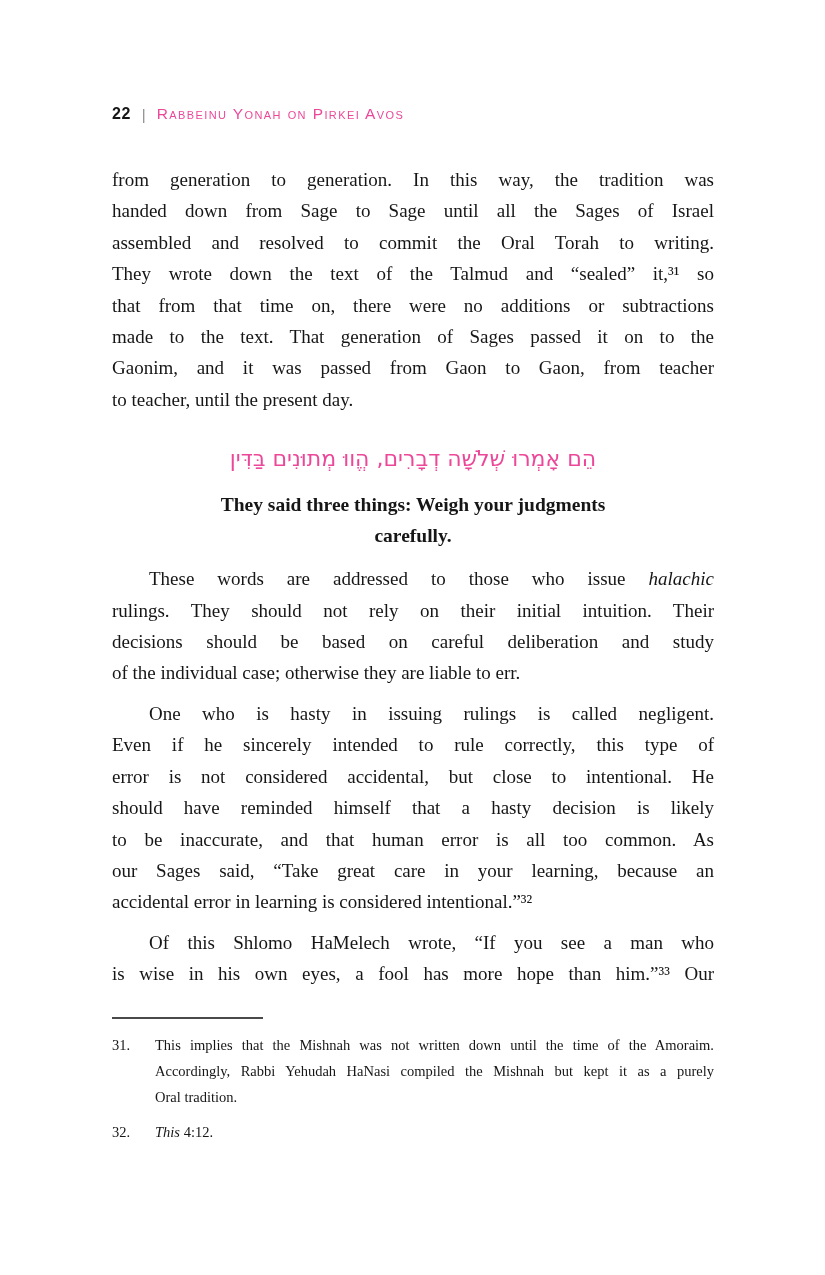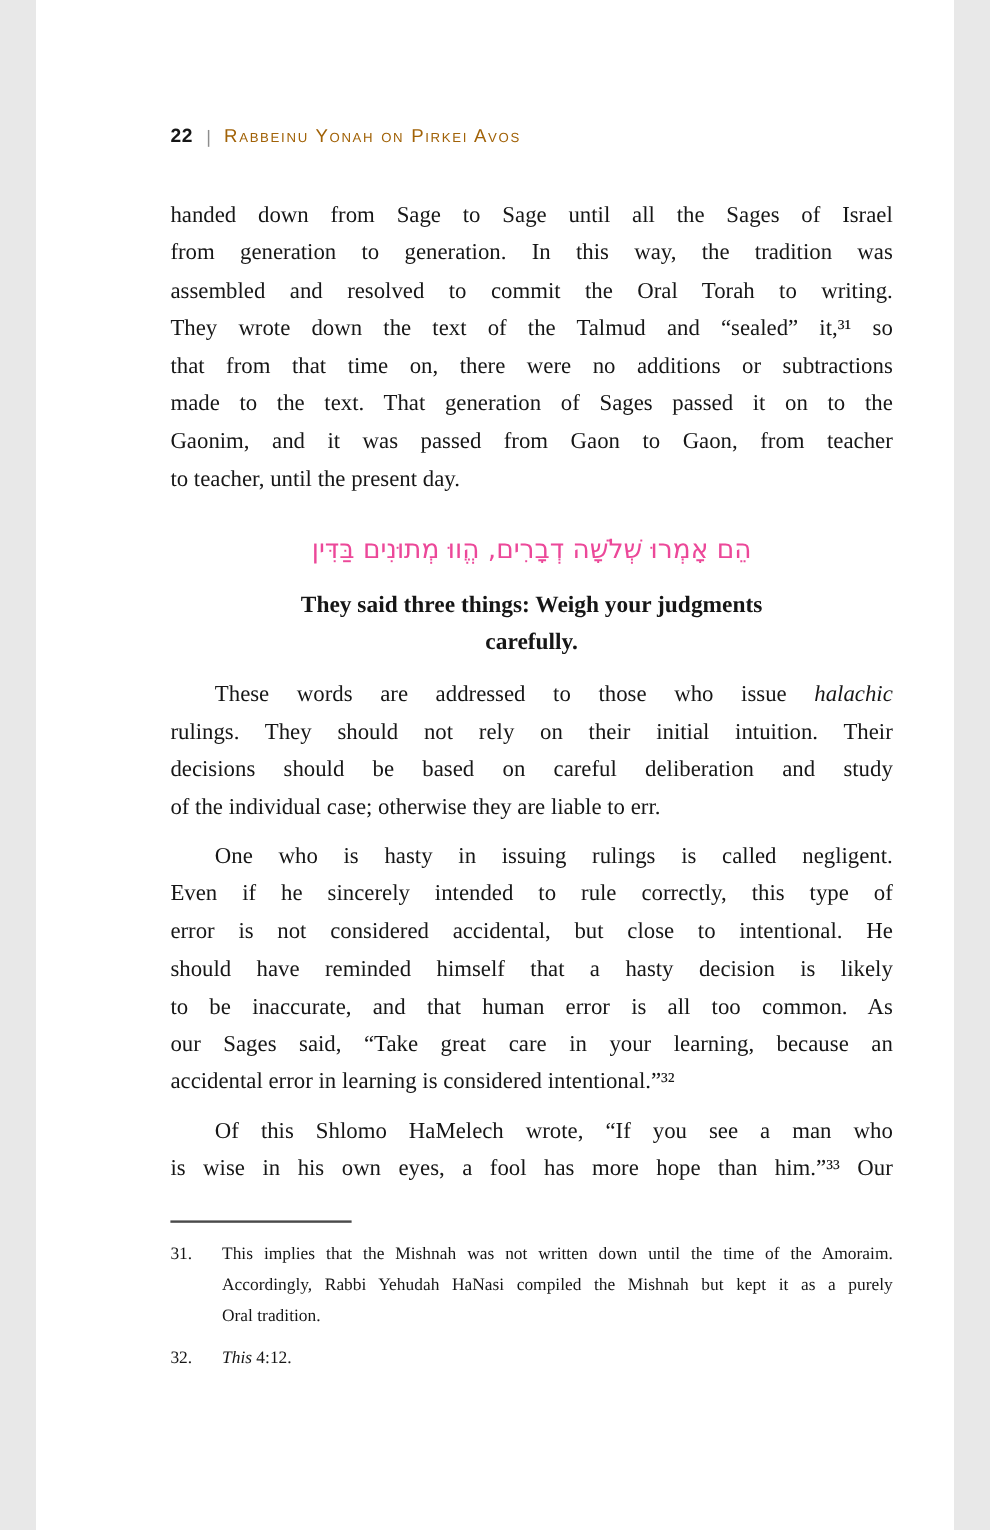--- a/index.html
+++ b/index.html
@@ -1,18 +1,18 @@
 <!DOCTYPE html>
 <html><head>
 <meta charset="utf-8">
 <style>
   html, body { margin: 0; padding: 0; background: #e8e8e8; }
   .page {
     position: relative;
-    width: 765px;
+    width: 825px;
     height: 1275px;
     margin: 0 auto;
     background: #ffffff;
     overflow: hidden;
     font-family: "Liberation Serif", "DejaVu Serif", serif;
     color: #161616;
   }
   .content {
     position: absolute;
     left: 112px;
@@ -35,21 +35,21 @@
   }
   .divider {
     color: #8d8d8d;
     font-size: 15px;
     line-height: 1;
   }
   .book-title {
     font-variant: small-caps;
     font-size: 15.5px;
     letter-spacing: 1.4px;
-    color: #a16207;
+    color: #ec4899;
   }
 
   
   .paragraph { font-size: 19px; line-height: 31.4px; }
   .line { text-align: justify; text-align-last: justify; }
   .line.para-end { text-align-last: left; }
   .opening { margin-top: 40px; }
   #commentary .paragraph { margin-top: 9px; }
   #commentary .paragraph:first-child { margin-top: 12px; }
   #commentary .paragraph .line:first-child { text-indent: 37px; }
@@ -99,22 +99,22 @@
 <div class="page">
   <div class="content">
 
     <div class="header">
       <span class="page-num">22</span>
       <span class="divider">|</span>
       <span class="book-title">Rabbeinu Yonah on Pirkei Avos</span>
     </div>
 
     <div class="paragraph opening" id="opening-paragraph">
+        <div class="line">from generation to generation. In this way, the tradition was</div>
         <div class="line">handed down from Sage to Sage until all the Sages of Israel</div>
-        <div class="line">from generation to generation. In this way, the tradition was</div>
         <div class="line">assembled and resolved to commit the Oral Torah to writing.</div>
         <div class="line">They wrote down the text of the Talmud and “sealed” it,³¹ so</div>
         <div class="line">that from that time on, there were no additions or subtractions</div>
         <div class="line">made to the text. That generation of Sages passed it on to the</div>
         <div class="line">Gaonim, and it was passed from Gaon to Gaon, from teacher</div>
         <div class="line para-end">to teacher, until the present day.</div>
       </div>
 
     <div class="hebrew" dir="rtl">הֵם אָמְרוּ שְׁלֹשָׁה דְבָרִים, הֱווּ מְתוּנִים בַּדִּין</div>
 

